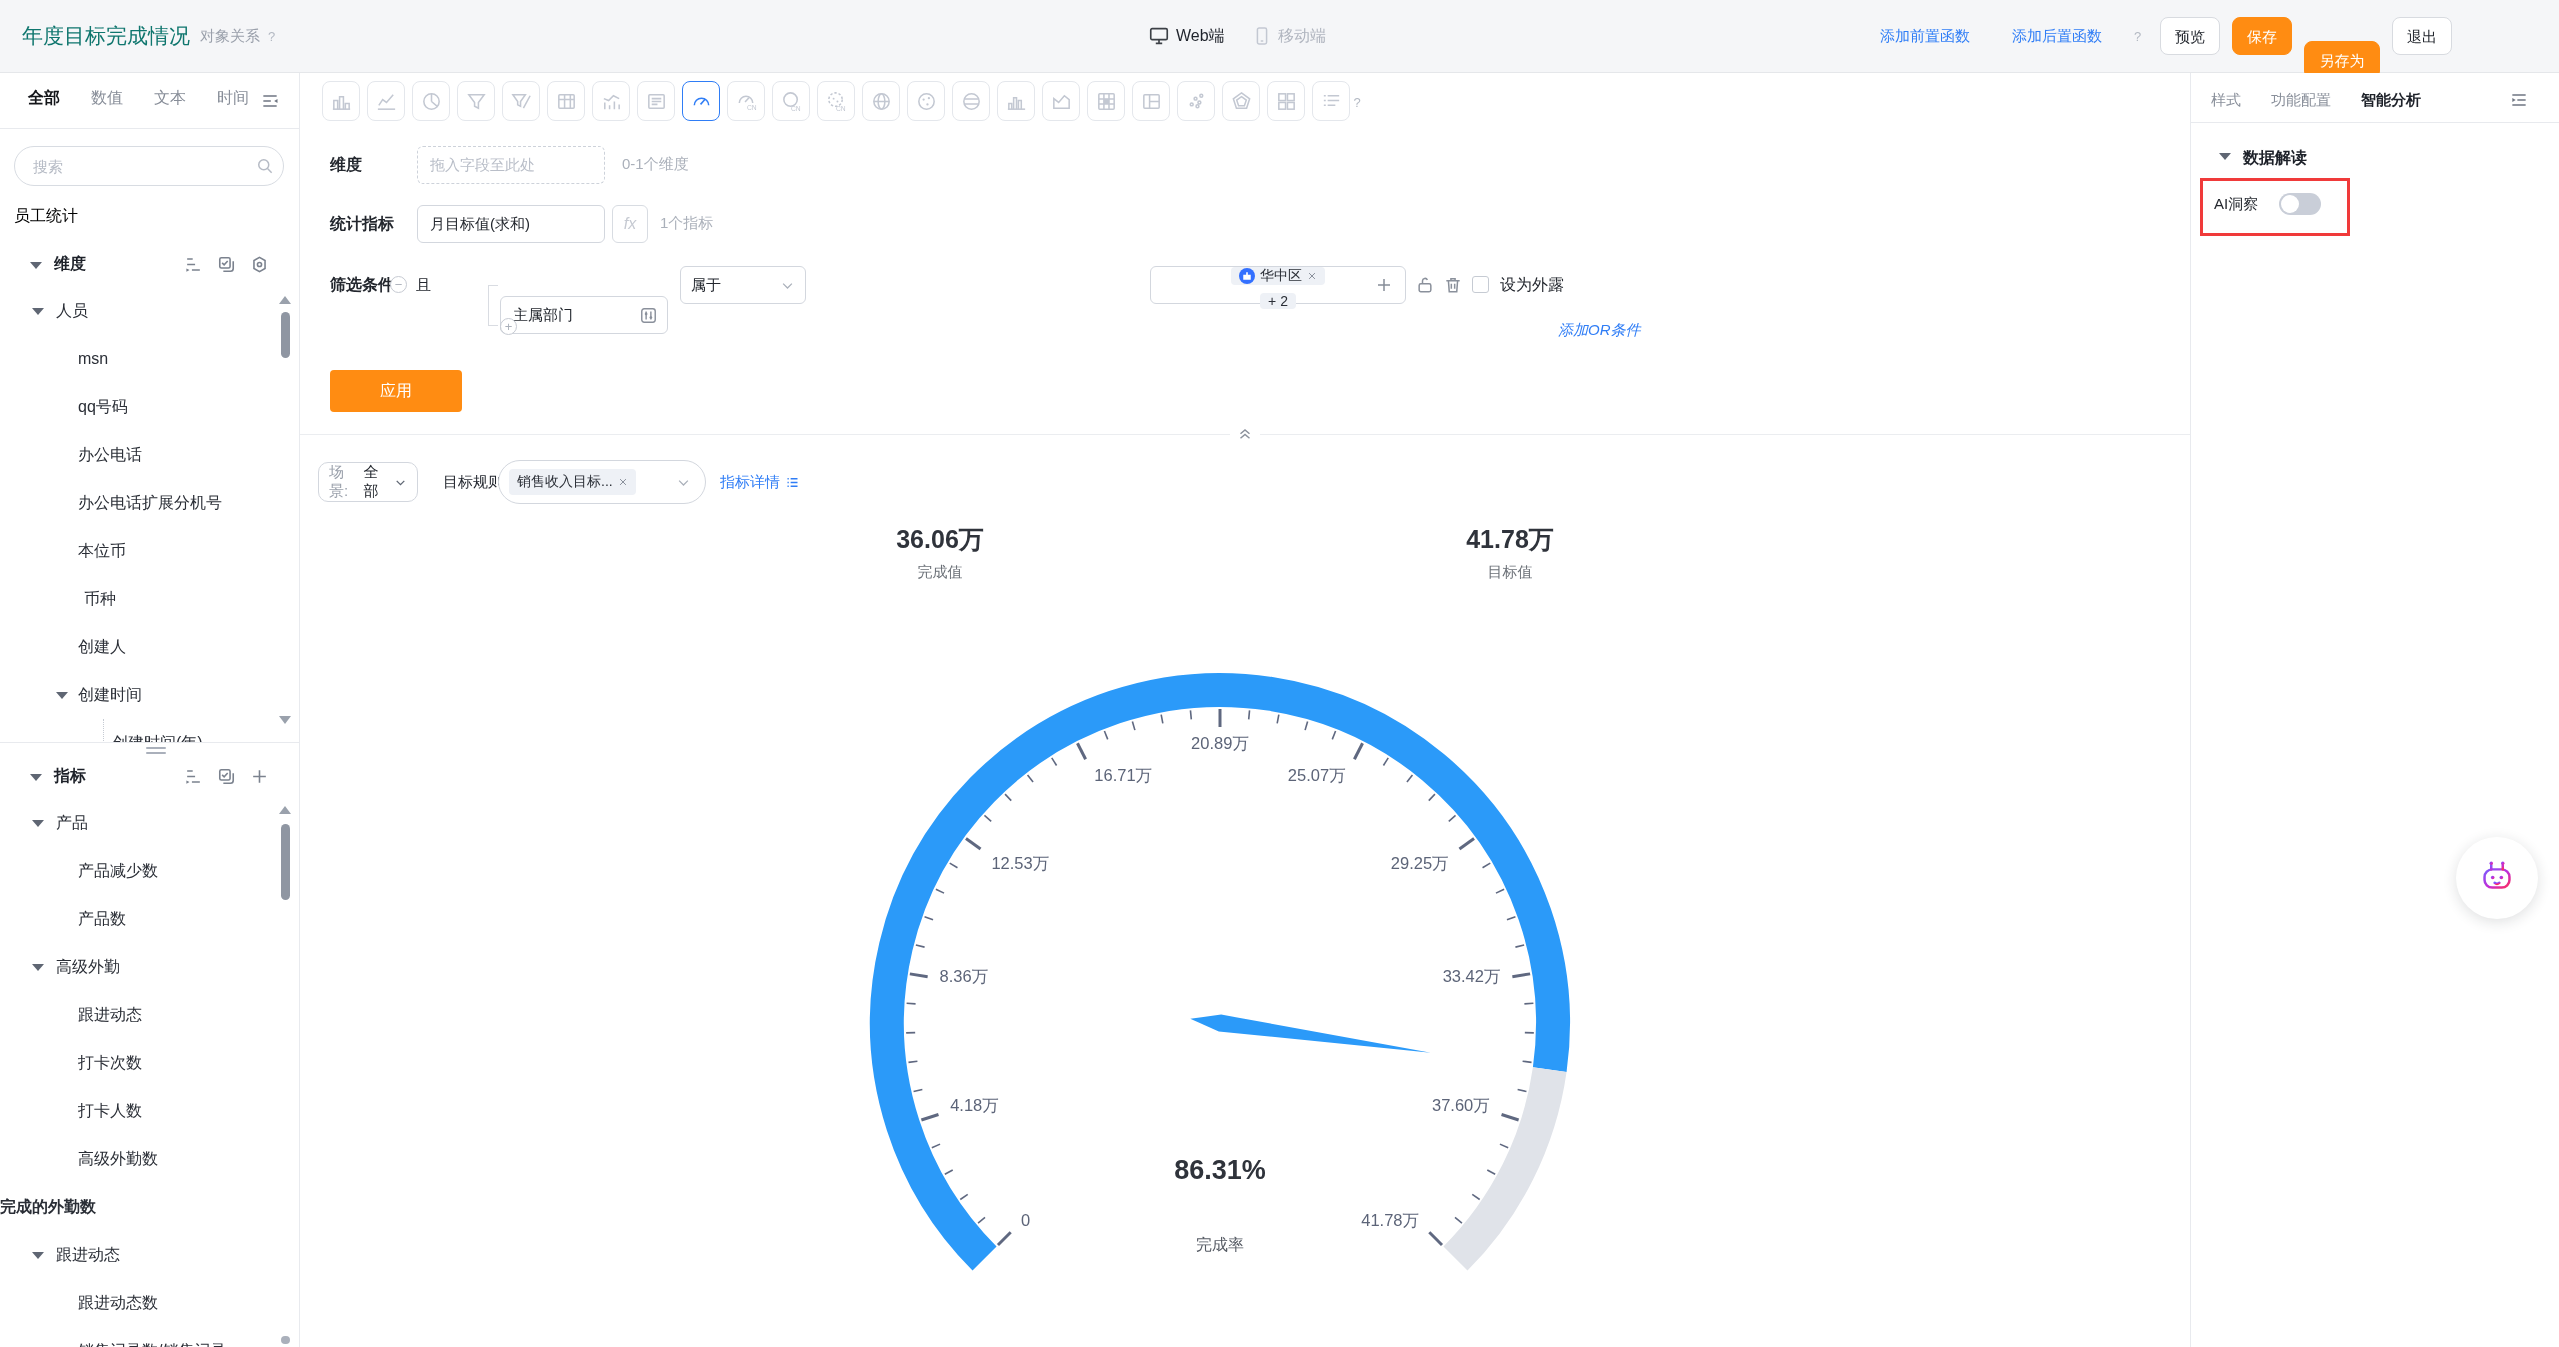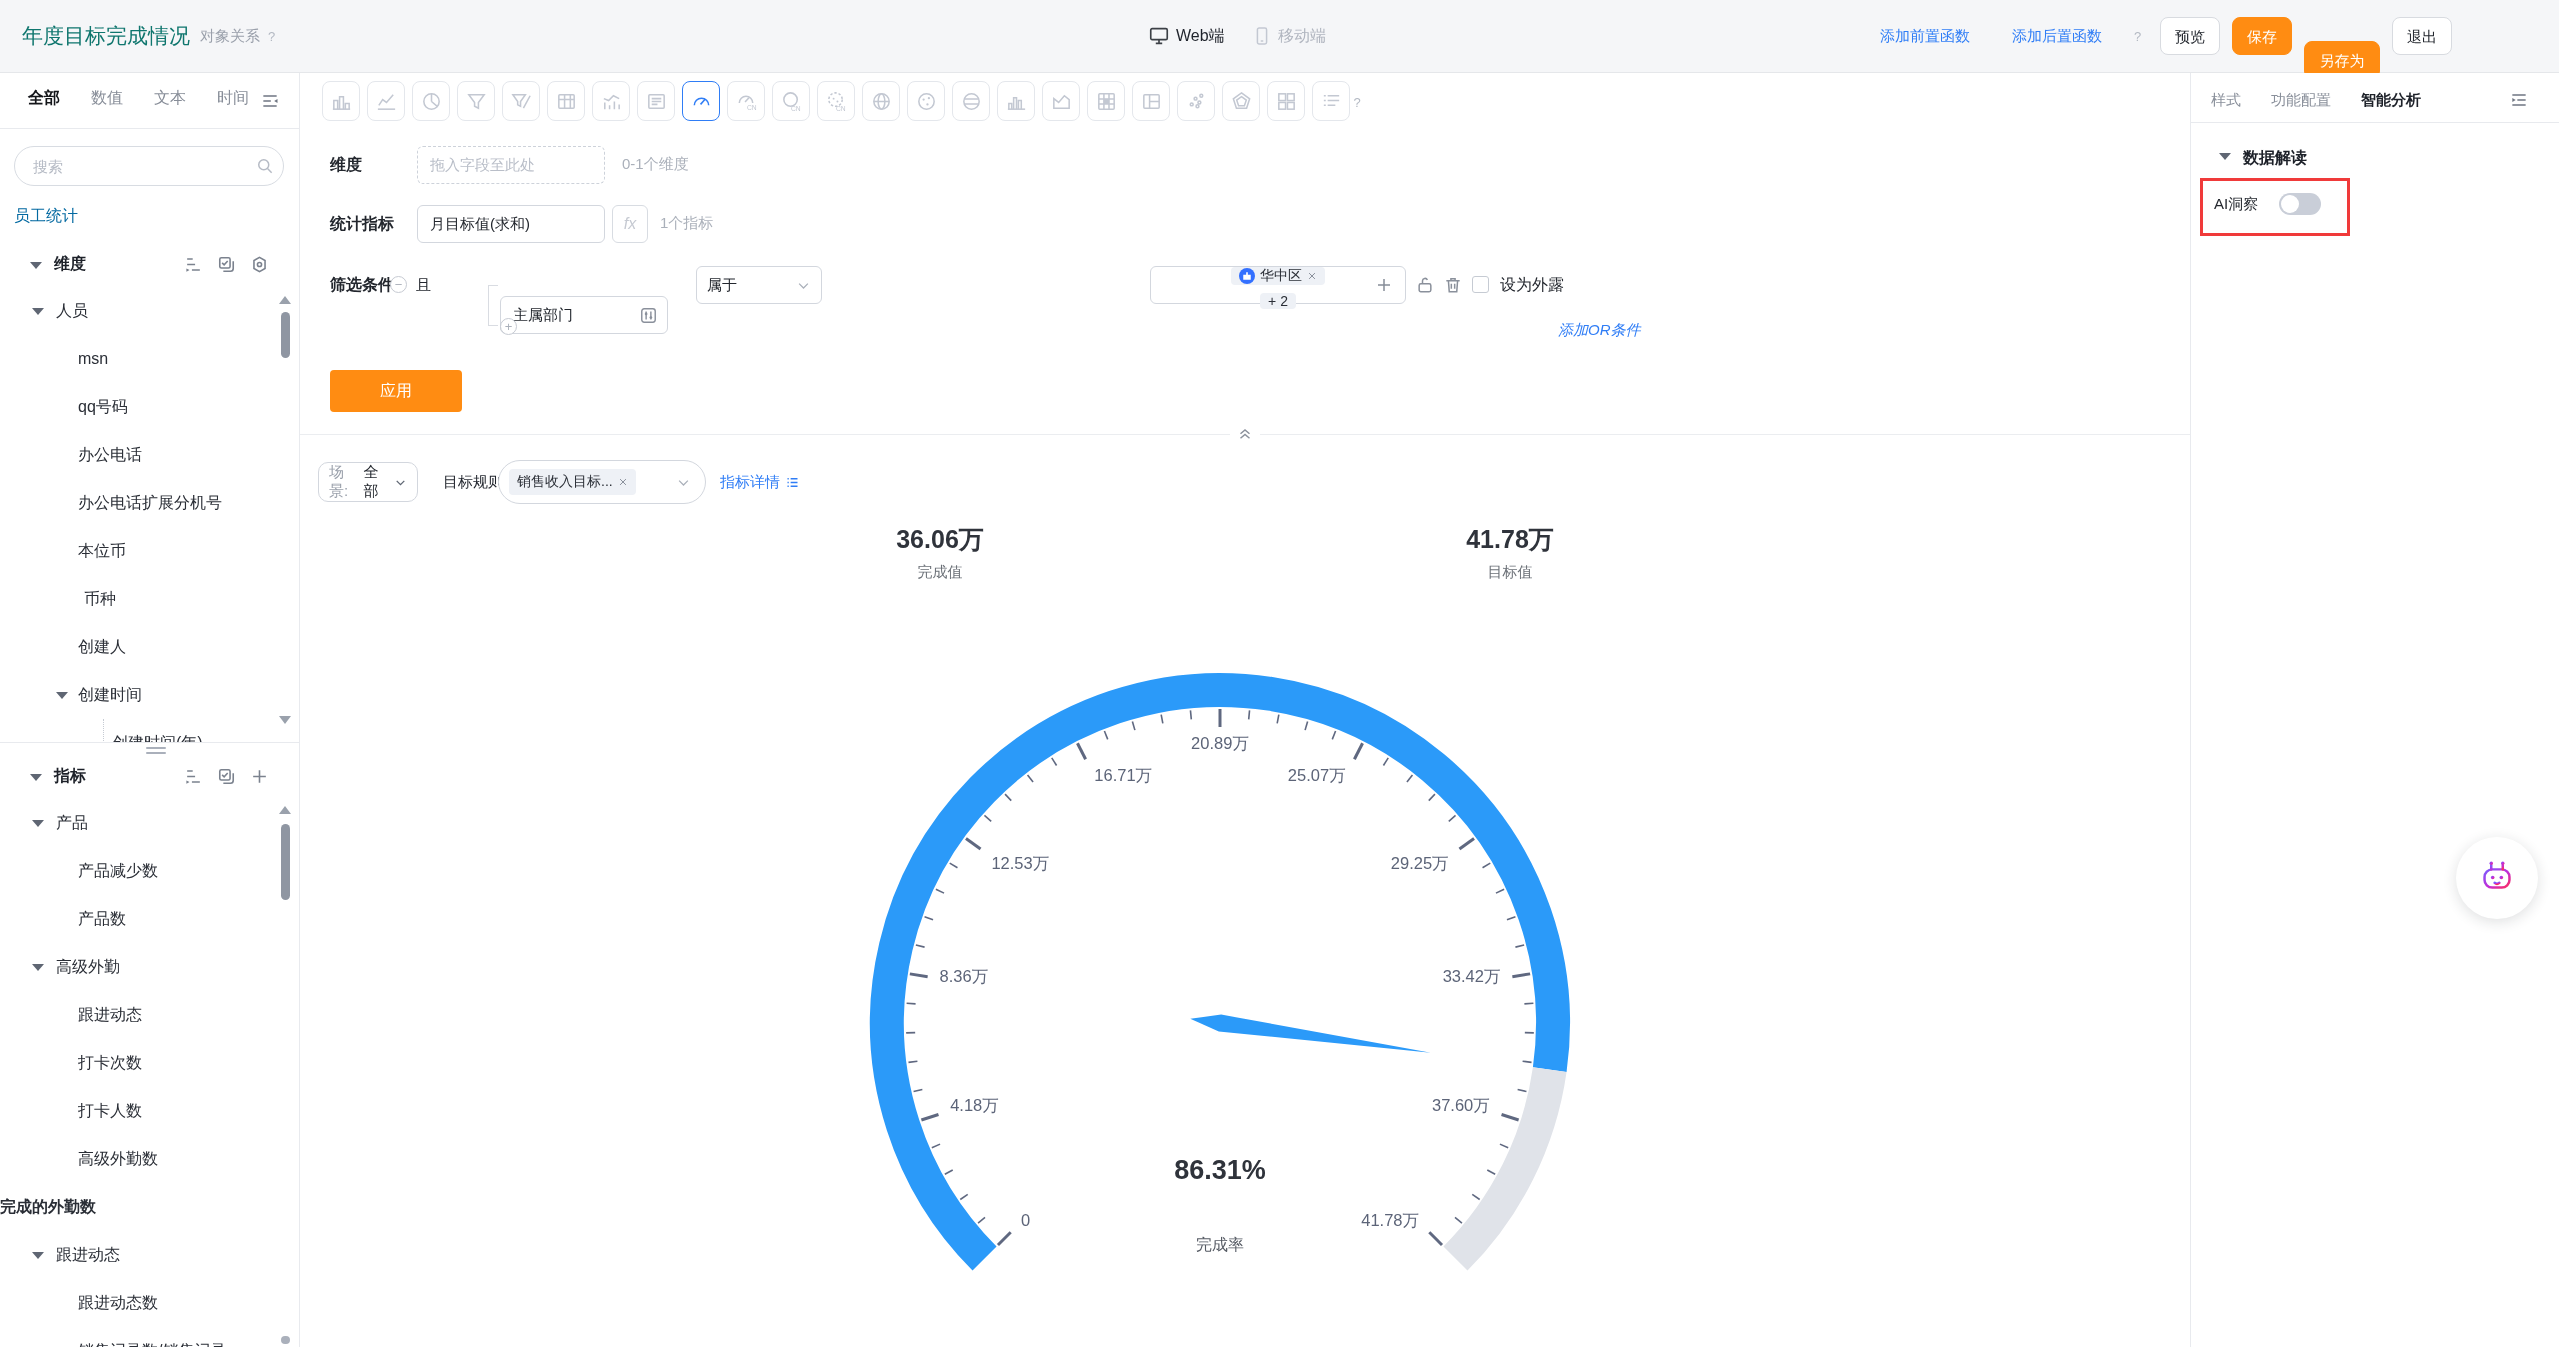--- a/index.html
+++ b/index.html
@@ -19,21 +19,21 @@
 
   
   .sidebar { position:absolute; left:0; top:73px; width:300px; bottom:0; background:#fff; border-right:1px solid #e8eaee; overflow:hidden; }
   .sb-tabs { position:absolute; left:28px; top:15px; display:flex; gap:31px; font-size:16px; color:#878d98; }
   .sb-tab { cursor:pointer; }
   .sb-tab.active { color:#14161a; font-weight:bold; }
   .sb-sep { position:absolute; left:0; top:55px; width:299px; border-top:1px solid #e8eaee; }
   .search { position:absolute; left:14px; top:73px; width:270px; height:40px; border:1px solid #d8dce2; border-radius:20px; }
   .search input { position:absolute; left:18px; top:0; width:210px; height:38px; border:none; outline:none; font-size:15px; color:#23272e; font-family:inherit; background:transparent; }
   .search input::placeholder { color:#b6bbc5; }
-  .dataset { position:absolute; left:14px; top:133px; font-size:16px; color:#0369a1; }
+  .dataset { position:absolute; left:14px; top:133px; font-size:16px; color:#000000; }
   .sec-head { position:absolute; left:0; width:299px; height:44px; }
   .sec-title { position:absolute; left:54px; top:11px; font-size:16px; font-weight:bold; color:#1d2129; }
   .sec-icons { position:absolute; right:30px; top:12px; display:flex; gap:14px; color:#7b828e; }
   .caret { width:0; height:0; border-left:6px solid transparent; border-right:6px solid transparent; border-top:7px solid #5f6673; display:inline-block; }
   .tree { position:absolute; left:0; width:286px; overflow:hidden; }
   .tree-row { position:relative; height:48px; line-height:48px; font-size:16px; color:#2a2e36; cursor:pointer; white-space:nowrap; }
   .tree-row .caret { position:absolute; top:21px; }
   .guide { position:absolute; left:103px; top:0; height:100%; border-left:1px dotted #c6cbd3; }
   .sb-scroll { position:absolute; color:#9aa1ac; }
   .thumb { position:absolute; width:9px; border-radius:4.5px; background:#8f96a2; }
@@ -410,21 +410,21 @@
       <span>主属部门</span>
       <span style="position:absolute;right:9px;top:9px;color:#8a909b;">
         <svg class="ic" width="19" height="19" viewBox="0 0 24 24" fill="none" stroke="currentColor" stroke-width="1.8">
             <rect x="3.5" y="3.5" width="17" height="17" rx="3"></rect>
             <path d="M9 7v10M15 7v10"></path>
             <circle cx="9" cy="10" r="1.7" fill="currentColor" stroke="none"></circle>
             <circle cx="15" cy="14.5" r="1.7" fill="currentColor" stroke="none"></circle>
           </svg>
       </span>
     </div>
-    <div class="selbox" style="left:396px;top:193px;width:126px;height:38px;">
+    <div class="selbox" style="left:380px;top:193px;width:126px;height:38px;">
       <span>属于</span>
       <span style="position:absolute;right:10px;top:11px;color:#aab0ba;">
         <svg class="ic" width="15" height="15" viewBox="0 0 24 24" fill="none" stroke="currentColor" stroke-width="2">
             <path d="M5 9l7 7 7-7"></path>
           </svg>
       </span>
     </div>
     <div class="selbox" style="left:850px;top:193px;width:256px;height:38px;gap:8px;flex-direction:column;">
       <span class="chip">
         <span class="orgdot">

